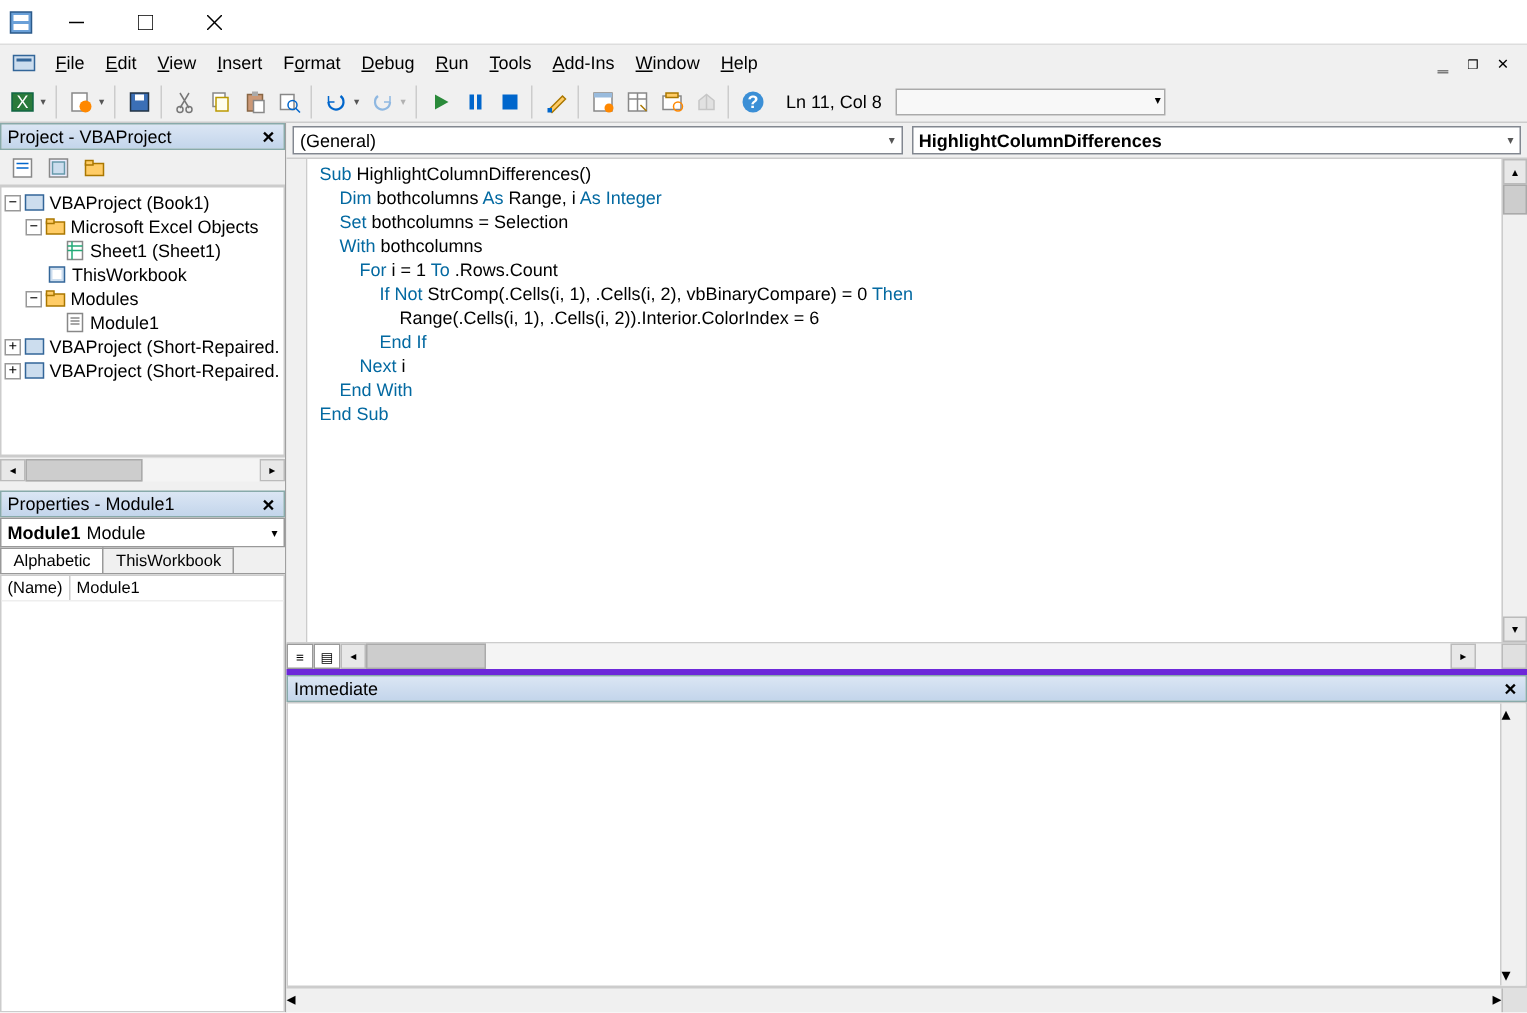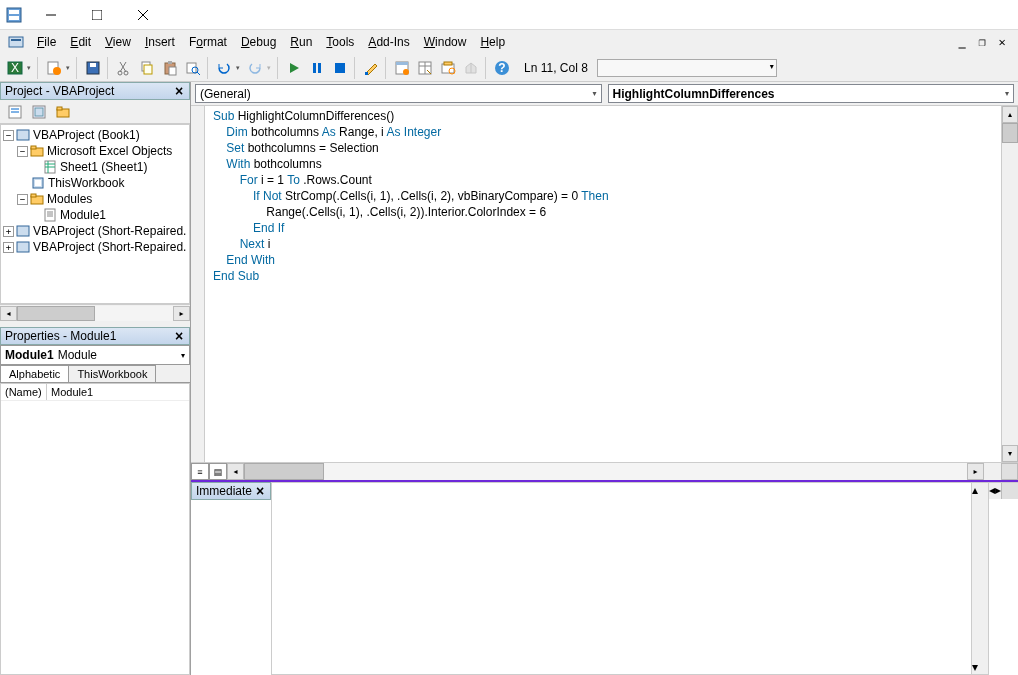--- a/index.html
+++ b/index.html
@@ -70,21 +70,21 @@
 .right-scroll .track{flex:1;position:relative;}
 .right-scroll .thumb{position:absolute;top:0;left:0;right:0;height:20px;background:#cdcdcd;border:1px solid #aaa;}
 
 .code-hscroll-row { height: 18px; display:flex; background:#f0f0f0; border-top:1px solid #ccc; }
 .viewbtns { display:flex; }
 .viewbtn { width: 18px; height: 17px; border: 1px solid #999; background:#fff; display:flex; align-items:center; justify-content:center; font-size:9px; }
 .code-hscroll-row .track{flex:1;position:relative;background:#f4f4f4;margin:0 17px 0 0;}
 .code-hscroll-row .arrow{width:17px;height:17px;background:#e8e8e8;border:1px solid #bbb;display:flex;align-items:center;justify-content:center;font-size:8px;position:absolute;}
 .code-hscroll-row .thumb{position:absolute;left:17px;width:80px;top:0;bottom:0;background:#cdcdcd;border:1px solid #aaa;}
 
-.immediate { height: 195px; display:flex; flex-direction:row; border-top: 2px solid #6d28d9;}
+.immediate { height: 229px; display:flex; flex-direction:column; border-top: 4px solid #6d28d9;}
 .imm-body { flex:1; background:#fff; border:1px solid #ccc; display:flex;}
 .imm-text{flex:1;}
 .imm-vscroll{width:17px;background:#f0f0f0;border-left:1px solid #ccc;display:flex;flex-direction:column;}
 .imm-hscroll{height:17px;background:#f0f0f0;border-top:1px solid #ccc;display:flex;}
 
 svg { display: block; }
 </style>
 </head>
 <body>
 

